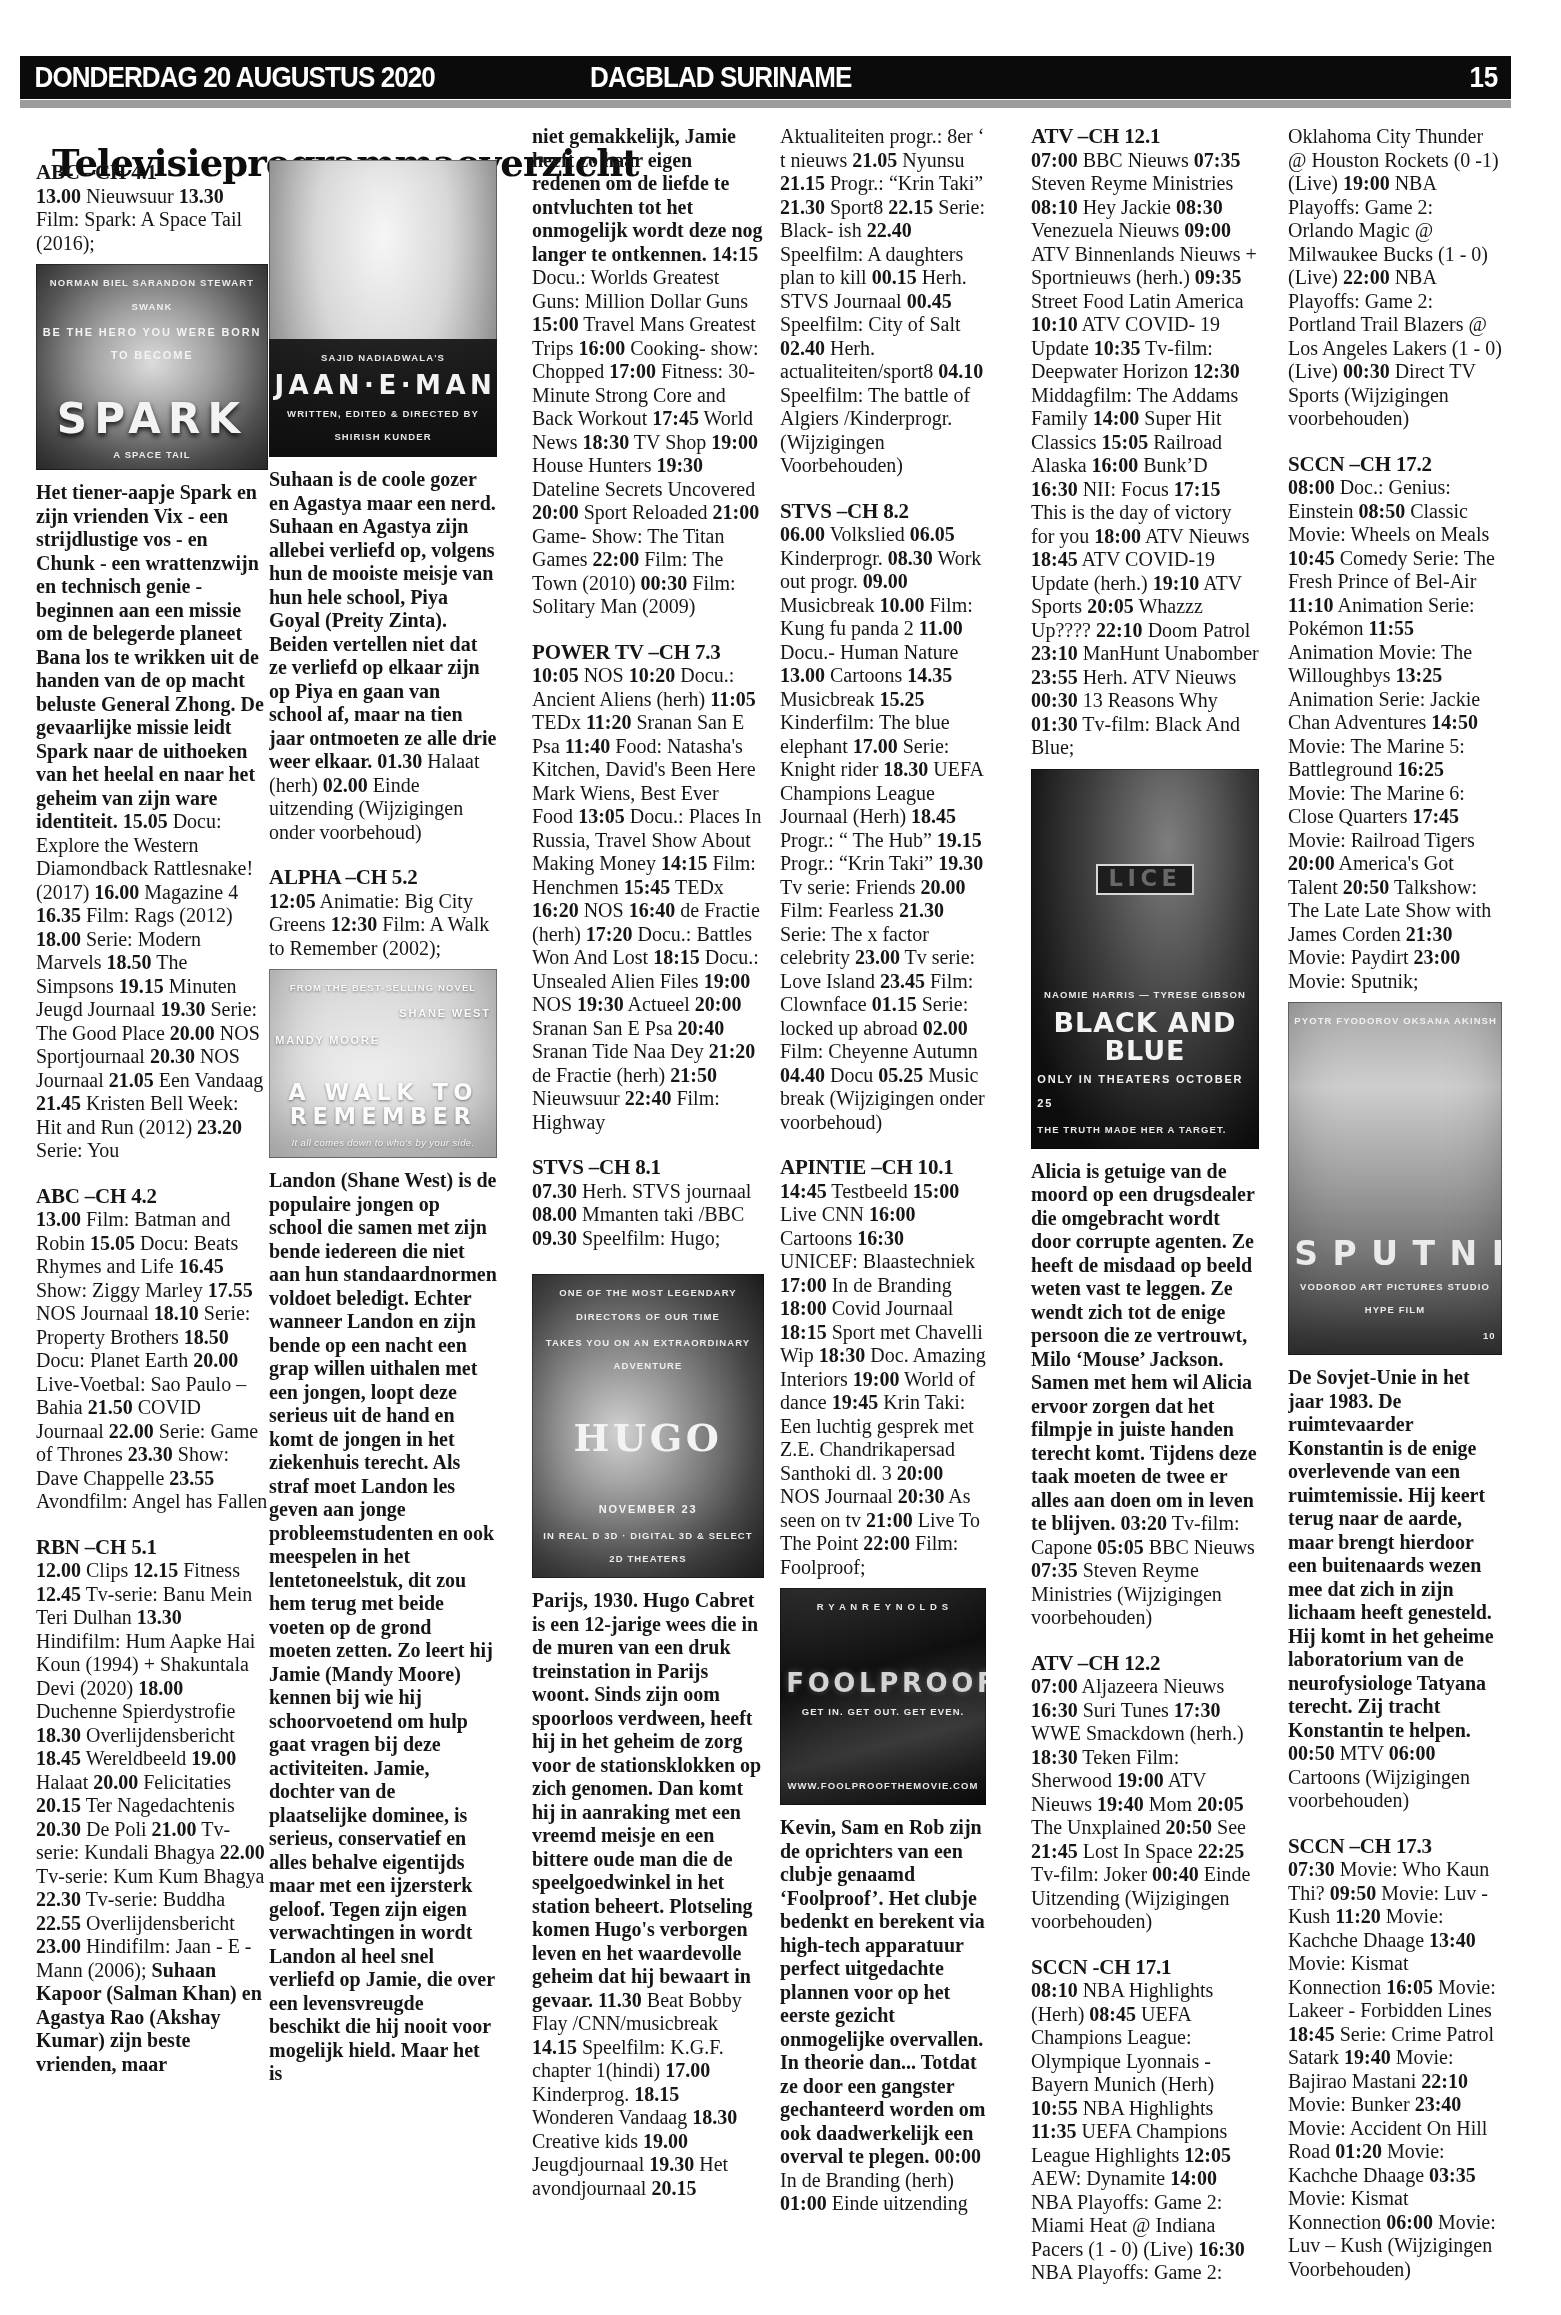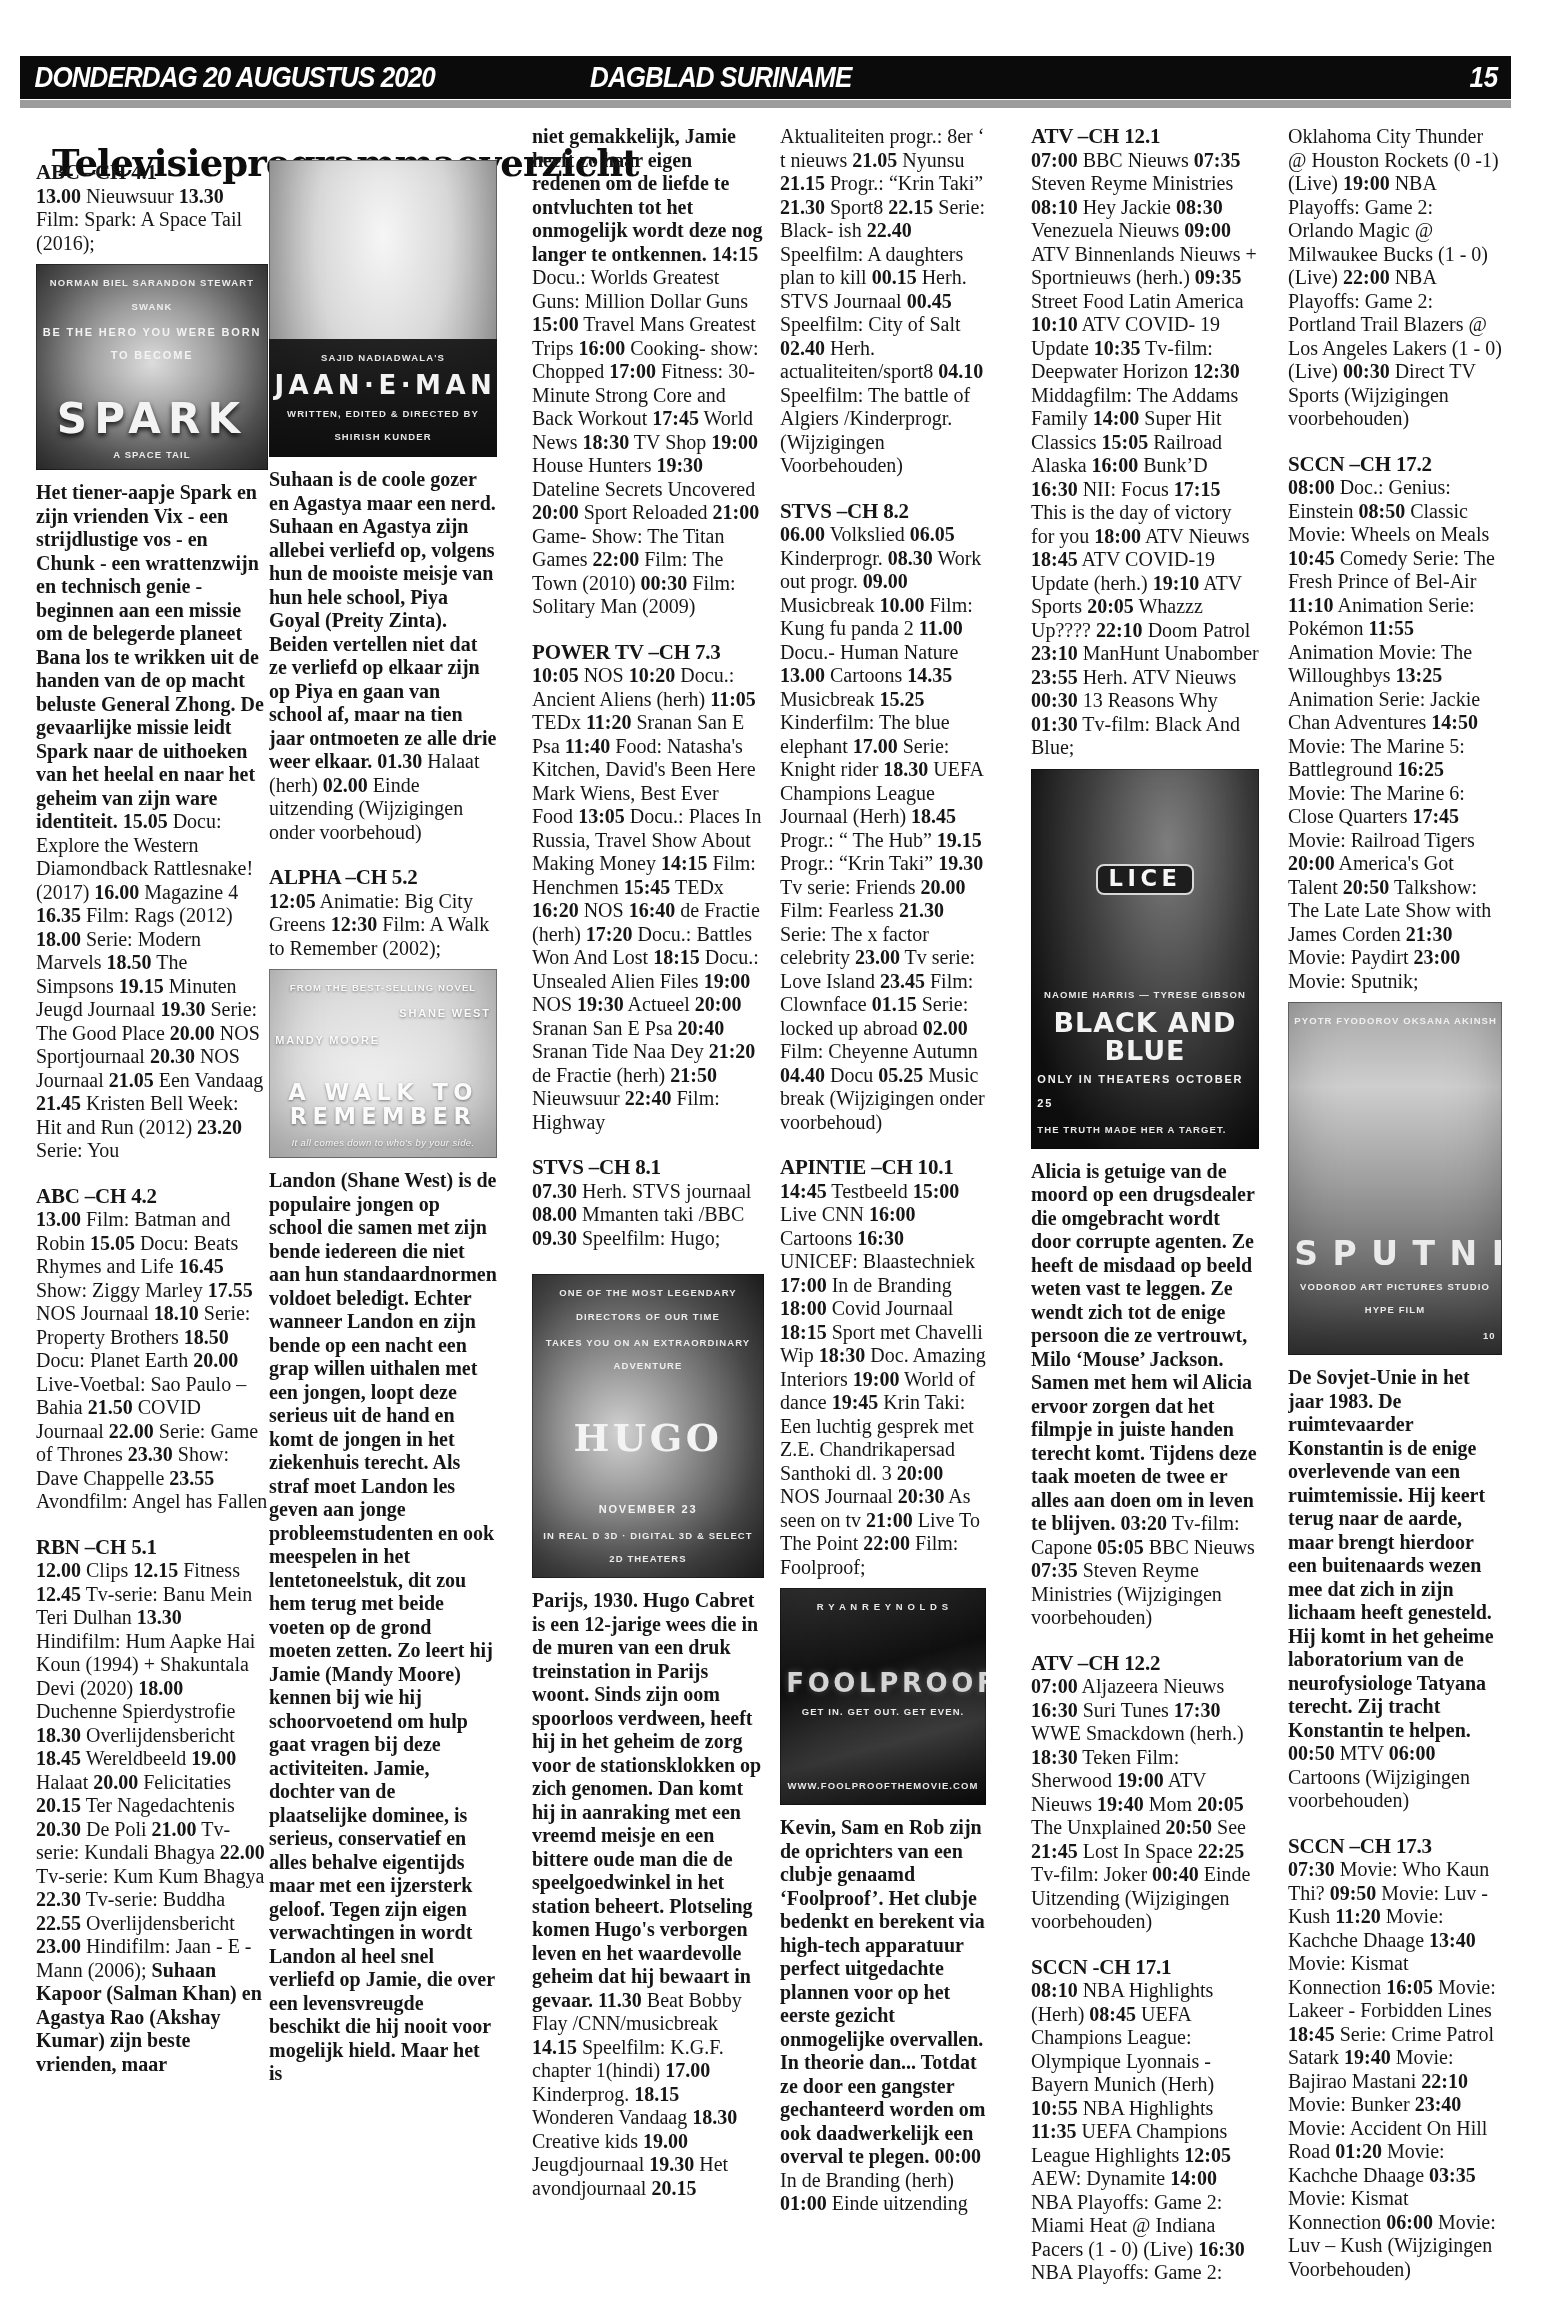--- a/index.html
+++ b/index.html
@@ -6,21 +6,21 @@
   body{
     width:1561px;height:2316px;position:relative;overflow:hidden;
     background:#ffffff;color:#161616;
     font-family:"Liberation Serif",serif;
   }
   
   .topbar{
     position:absolute;left:20px;top:56px;width:1491px;height:43px;
     background:#0b0b0b;color:#fff;
     font-family:"Liberation Sans",sans-serif;font-weight:700;
-    display:flex;align-items:center;font-style:italic;
+    display:flex;align-items:center;
   }
   .topbar .date{position:absolute;left:14.5px;font-size:26px;letter-spacing:-0.9px;transform:scaleY(1.15);}
   .topbar .paper{position:absolute;left:570px;font-size:26px;letter-spacing:-0.9px;transform:scaleY(1.15);}
   .topbar .pageno{position:absolute;right:12.7px;font-size:26px;transform:scaleY(1.15);}
   .grayline{position:absolute;left:20px;top:100px;width:1491px;height:8.1px;background:#9c9c9c;}
   
   .page-title{
     position:absolute;left:52px;top:116px;
     font-family:"DejaVu Serif",serif;font-weight:800;
     font-size:37px;letter-spacing:-0.9px;color:#0d0d0d;white-space:nowrap;
@@ -62,22 +62,22 @@
   .p-walk{background:radial-gradient(ellipse at 44% 66%,#f2f2f2,#dedede 52%,#c3c3c3);color:#fbfbfb;}
   .p-walk .pt{text-shadow:0 0.9px 2.7px rgba(0,0,0,.45);}
   .p-walk .pt-l{font-size:22.6px;letter-spacing:5.4px;}
   .p-hugo{background:radial-gradient(ellipse at 38% 52%,#d2d2d2,#8f8f8f 34%,#4b4b4b 68%,#1f1f1f);margin-top:24px;}
   .p-hugo .pt-l{font-family:"DejaVu Serif",serif;font-size:38px;letter-spacing:3.6px;}
   .p-foolproof{background:linear-gradient(165deg,#303030,#101010 38%,#3d3d3d 68%,#0c0c0c);}
   .p-foolproof .pt-l{font-size:26px;letter-spacing:3.6px;color:#d4d4d4;text-shadow:0 0 7.2px rgba(255,255,255,.25);}
   .p-blackblue{background:radial-gradient(ellipse at 60% 20%,#7e7e7e,#3f3f3f 42%,#101010 82%);}
   .p-blackblue .pt-l{font-size:27px;letter-spacing:0.9px;}
   .p-blackblue .slot-mid{align-items:center;}
-  .vest{border:2.7px solid #d8d8d8;border-radius:8px;padding:1.8px 11px;font-size:22.6px;letter-spacing:4.5px;
-        background:#1d1d1d;color:#fef9c3;font-family:"DejaVu Sans",sans-serif;font-weight:800;}
+  .vest{border:2.7px solid #d8d8d8;border-radius:0;padding:1.8px 11px;font-size:22.6px;letter-spacing:4.5px;
+        background:#1d1d1d;color:#ef4444;font-family:"DejaVu Sans",sans-serif;font-weight:800;}
   .p-sputnik{background:linear-gradient(180deg,#a8a8a8,#cecece 24%,#9d9d9d 52%,#545454 88%,#383838);}
   .p-sputnik .pt-l{font-size:33px;letter-spacing:14.5px;color:#eaeaea;font-weight:700;}
 </style>
 </head>
 <body>
 
 <div class="topbar">
   <span class="date">DONDERDAG 20 AUGUSTUS 2020</span>
   <span class="paper">DAGBLAD SURINAME</span>
   <span class="pageno">15</span>

